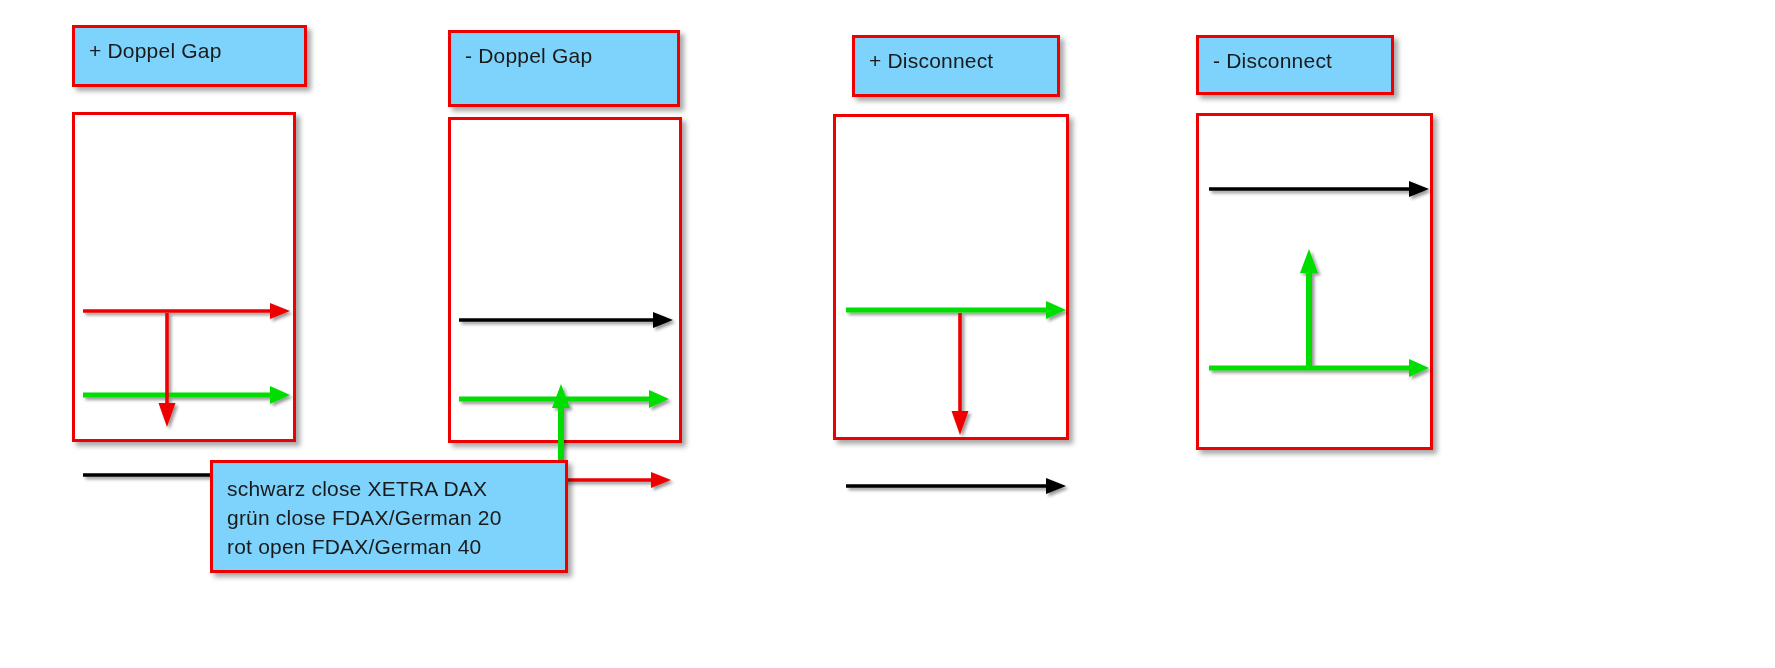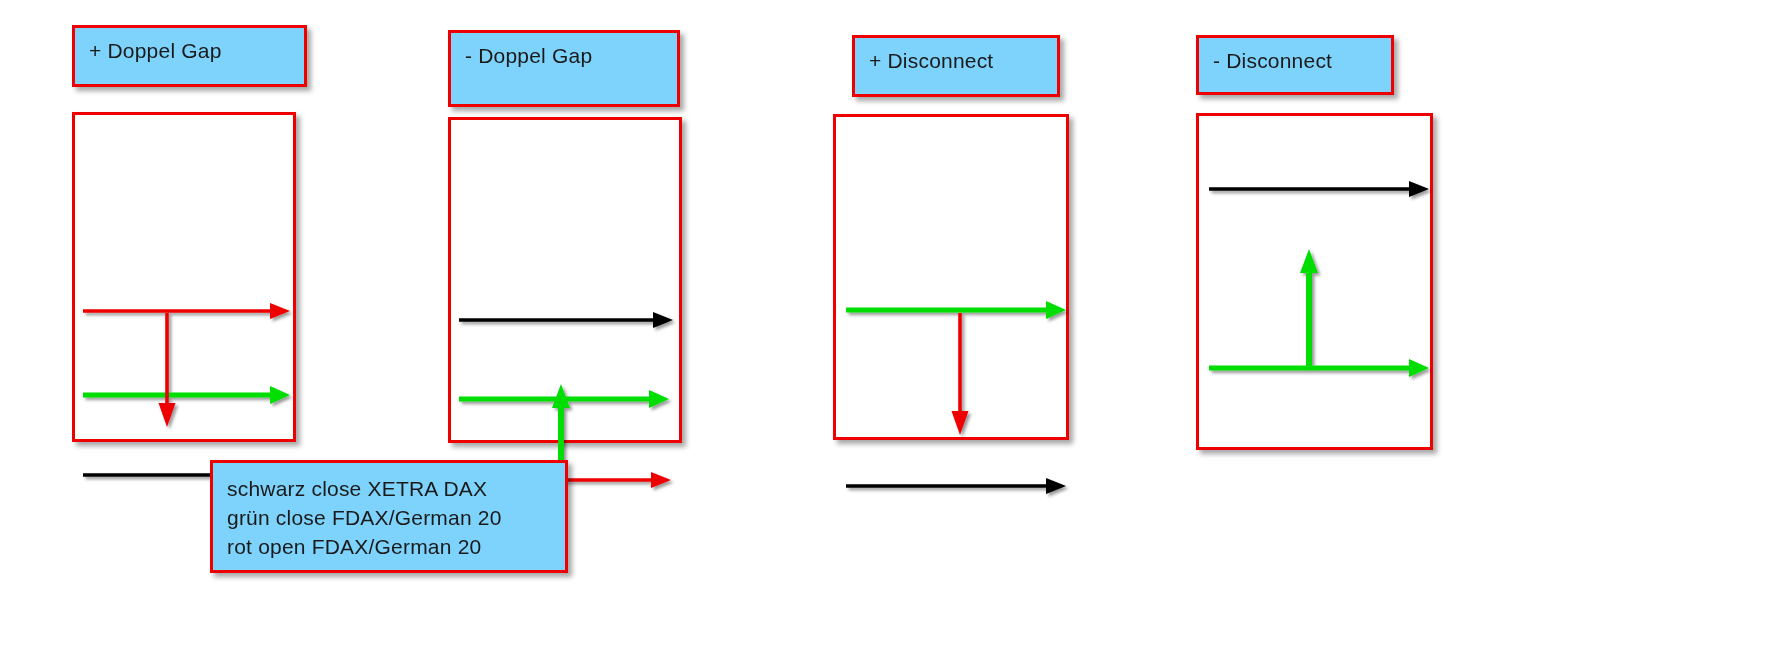--- a/index.html
+++ b/index.html
@@ -148,16 +148,16 @@
           <polygon points="210,243 230,252 210,261" fill="#00dd00"></polygon>
           <line x1="110" y1="250" x2="110" y2="145" stroke="#00dd00" stroke-width="6" stroke-linecap="butt"></line>
           <polygon points="101,157 110,133 119,157" fill="#00dd00"></polygon>
         </g>
       </svg>
   </div>
 
   <div class="box legend-box" id="legend-box" style="left: 210px; top: 460px; width: 358px; height: 113px;">
     <div class="legend-line">schwarz close XETRA DAX</div>
     <div class="legend-line">grün close FDAX/German 20</div>
-    <div class="legend-line">rot open FDAX/German 20</div>
+    <div class="legend-line">rot open FDAX/German 40</div>
   </div>
 
 </div>
 
 </body></html>

